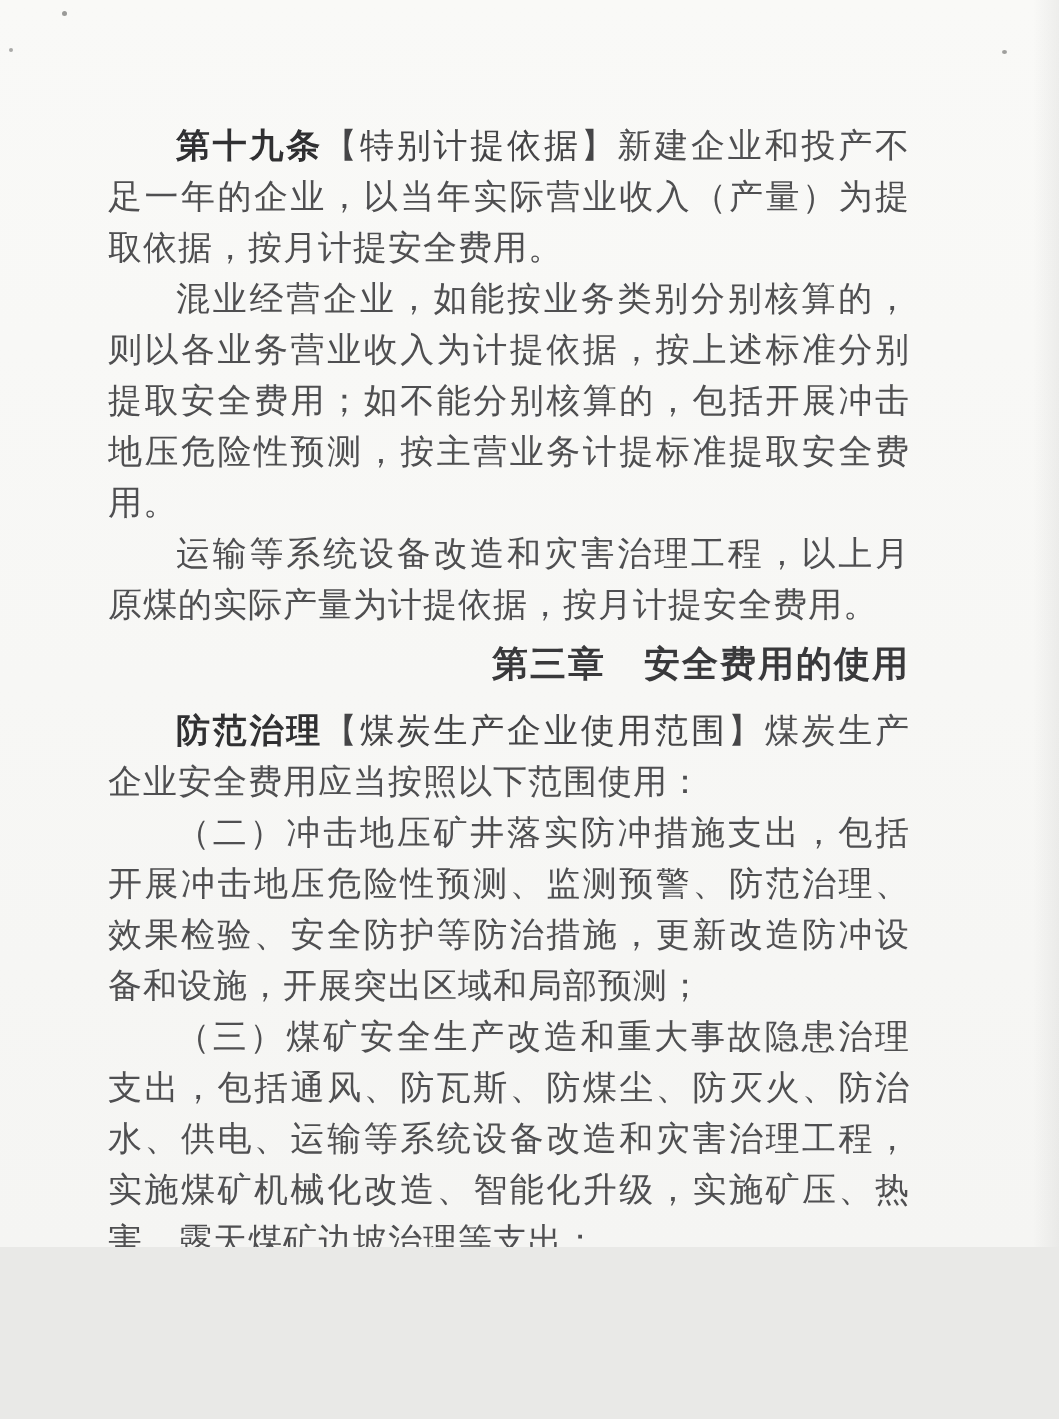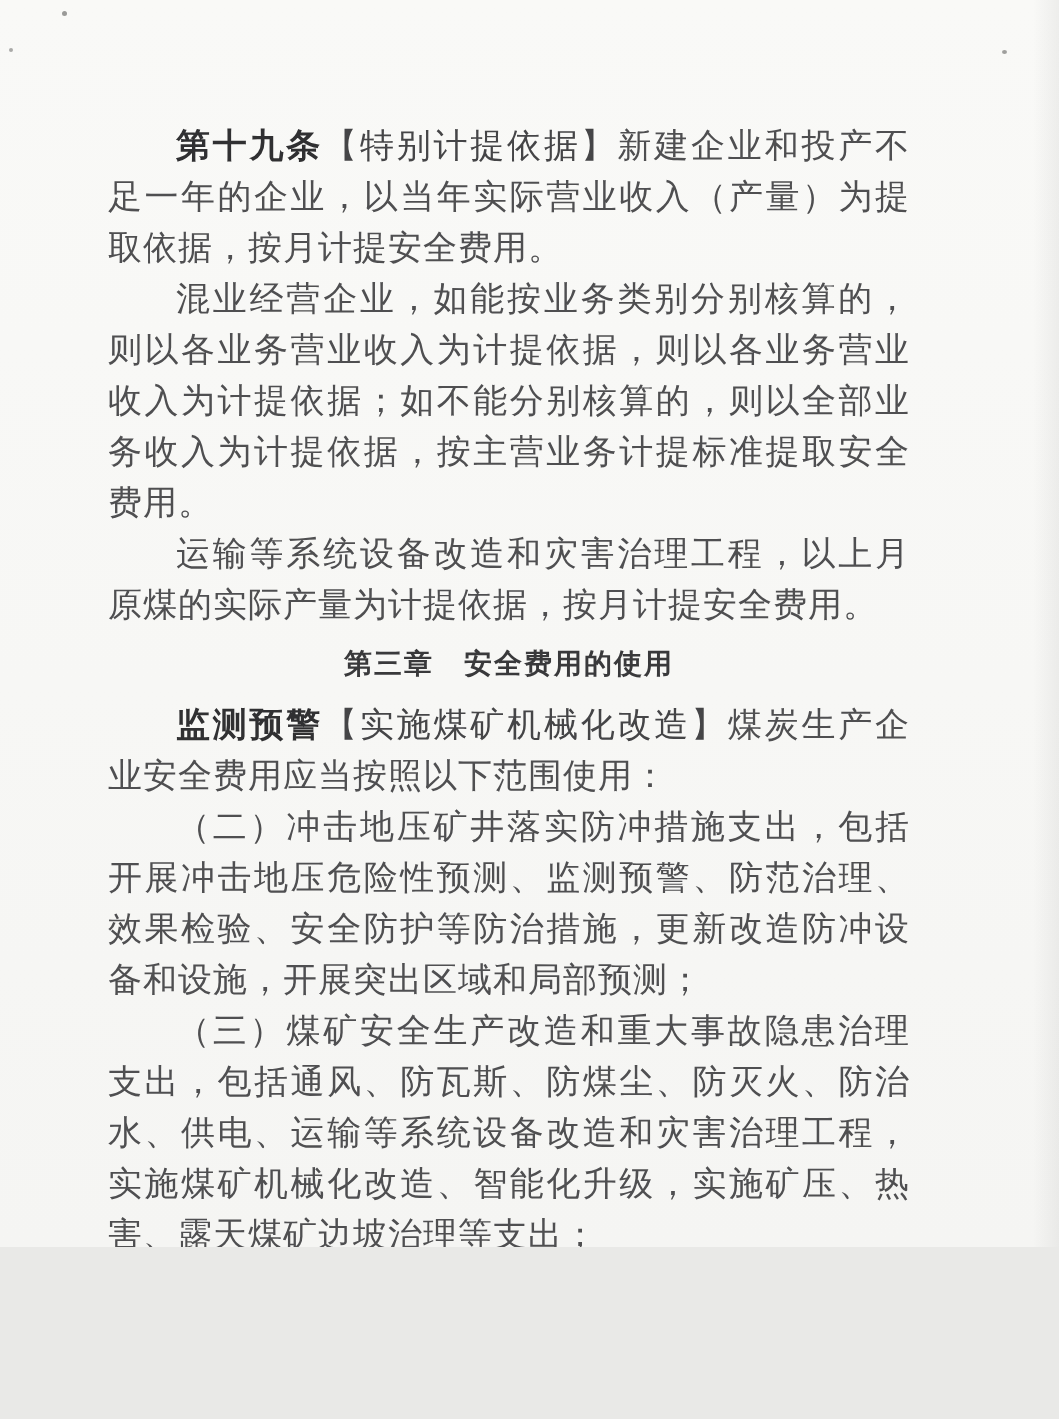--- a/index.html
+++ b/index.html
@@ -25,26 +25,26 @@
     line-height: 51px;
     letter-spacing: 1px;
     text-align: justify;
     color: #4f4f51;
   }
   .para {
     margin: 0;
     text-indent: 2em;
   }
   .chapter {
-    margin: 8px 0 10px 0;
+    margin: 8px 0 16px 0;
     text-indent: 0;
-    text-align: center;
+    text-align: right;
     font-family: "Liberation Sans", "DejaVu Sans", sans-serif;
     font-weight: 700;
-    font-size: 28px;
+    font-size: 36px;
     letter-spacing: 2px;
     color: #39393b;
   }
   .art-num {
     font-family: "Liberation Sans", "DejaVu Sans", sans-serif;
     font-weight: 700;
     color: #303032;
   }
   .art-title {
     color: #454547;
@@ -86,24 +86,24 @@
     white-space: nowrap;
   }
 </style>
 </head>
 <body>
 
 <div class="page" style="background-color: rgb(247, 247, 245);">
 
   <div class="doc" style="color: rgb(79, 79, 81);">
       <p class="para"><span class="art-num" style="color: rgb(48, 48, 50);">第十九条</span><span class="art-title">【特别计提依据】</span>新建企业和投产不足一年的企业，以当年实际营业收入（产量）为提取依据，按月计提安全费用。</p>
-      <p class="para">混业经营企业，如能按业务类别分别核算的，则以各业务营业收入为计提依据，则以各业务营业收入为计提依据；如不能分别核算的，则以全部业务收入为计提依据，按主营业务计提标准提取安全费用。</p>
+      <p class="para">混业经营企业，如能按业务类别分别核算的，则以各业务营业收入为计提依据，按上述标准分别提取安全费用；如不能分别核算的，包括开展冲击地压危险性预测，按主营业务计提标准提取安全费用。</p>
       <p class="para">运输等系统设备改造和灾害治理工程，以上月原煤的实际产量为计提依据，按月计提安全费用。</p>
       <p class="chapter" style="color: rgb(57, 57, 59);">第三章　安全费用的使用</p>
-      <p class="para"><span class="art-num" style="color: rgb(48, 48, 50);">监测预警</span><span class="art-title">【实施煤矿机械化改造】</span>煤炭生产企业安全费用应当按照以下范围使用：</p>
+      <p class="para"><span class="art-num" style="color: rgb(48, 48, 50);">防范治理</span><span class="art-title">【煤炭生产企业使用范围】</span>煤炭生产企业安全费用应当按照以下范围使用：</p>
       <p class="para">（二）冲击地压矿井落实防冲措施支出，包括开展冲击地压危险性预测、监测预警、防范治理、效果检验、安全防护等防治措施，更新改造防冲设备和设施，开展突出区域和局部预测；</p>
       <p class="para">（三）煤矿安全生产改造和重大事故隐患治理支出，包括通风、防瓦斯、防煤尘、防灭火、防治水、供电、运输等系统设备改造和灾害治理工程，实施煤矿机械化改造、智能化升级，实施矿压、热害、露天煤矿边坡治理等支出；</p>
     </div>
 
   <div class="speck s1"></div>
   <div class="speck s2"></div>
   <div class="speck s3"></div>
   <div class="edge-shade"></div>
 
   <div class="watermark">

